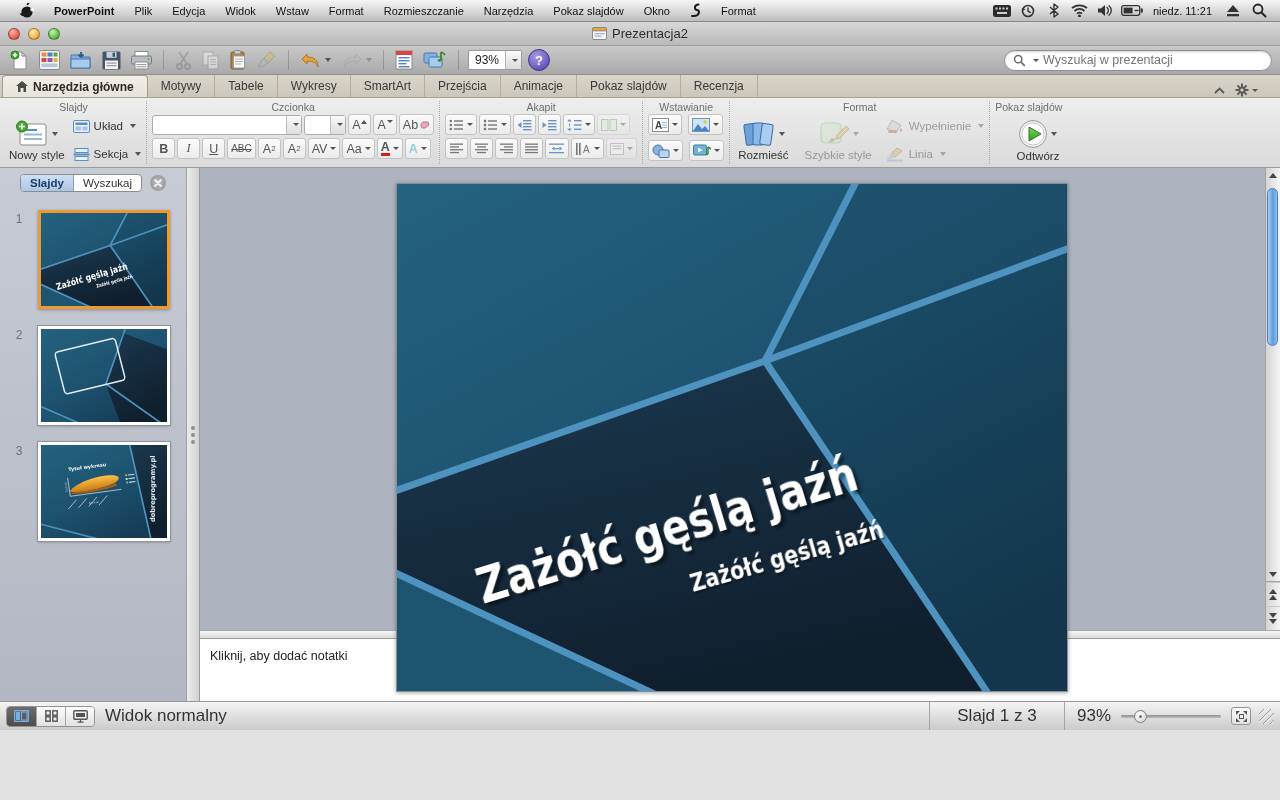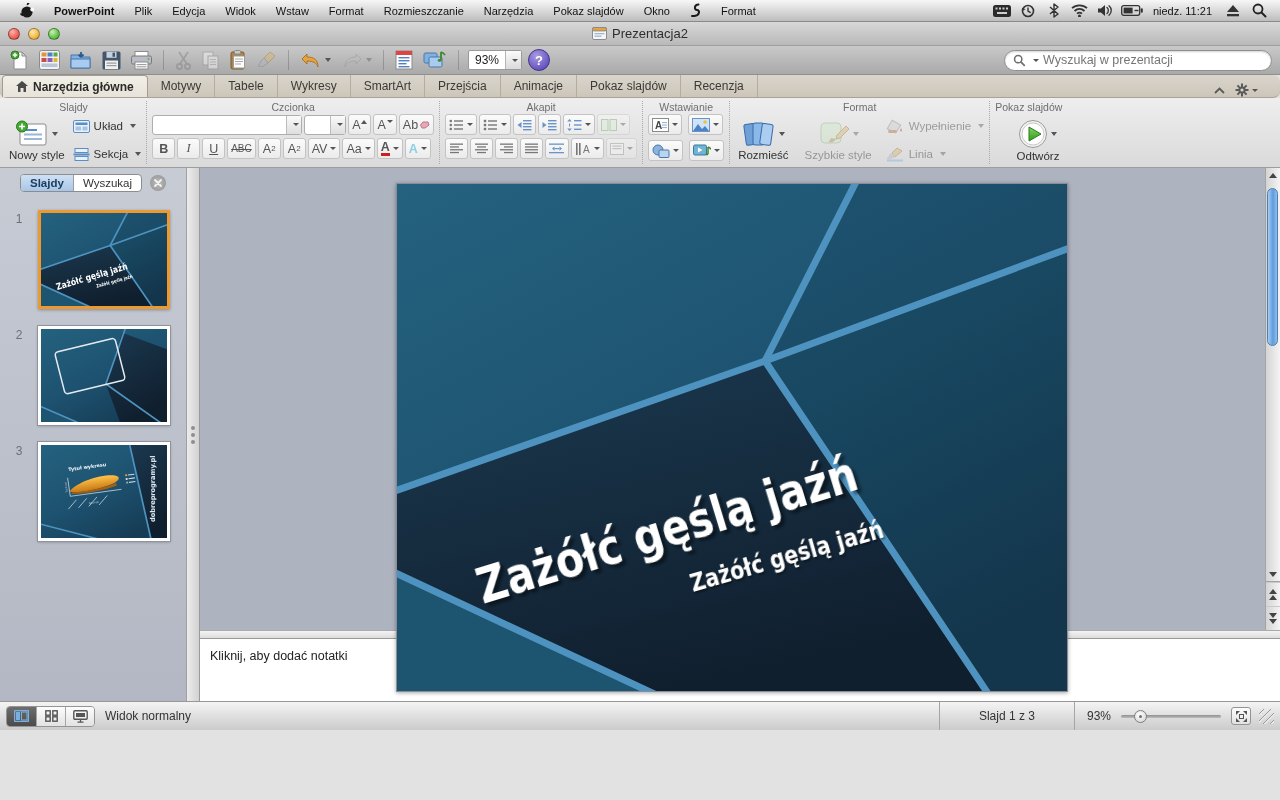--- a/index.html
+++ b/index.html
@@ -37,21 +37,21 @@
   .caret.up { border-top:none; border-bottom:4px solid #555; }
   .zoombox { display:flex; align-items:center; height:20px; background:#fff; border:1px solid #9a9a9a; border-radius:2px; }
   .zoombox .zval { font-size:12px; padding:0 6px; color:#222; }
   .zoombox .zbtn { width:16px; height:100%; border-left:1px solid #b5b5b5; background:linear-gradient(#fbfbfb,#dadada); display:flex; align-items:center; justify-content:center; }
   .searchwrap { margin-left:auto; display:flex; align-items:center; gap:4px; background:#fff; border:1px solid #8f8f8f;
                 border-radius:11px; height:21px; width:268px; padding:0 8px; box-shadow:inset 0 1px 2px rgba(0,0,0,.18); }
   .searchwrap input { border:none; outline:none; flex:1; font-size:12.5px; color:#333; background:transparent; font-family:"Liberation Sans",sans-serif; }
 
   
   .tabrow { height:23px; background:linear-gradient(#dad5cb,#ccc6ba); border-bottom:1px solid #a9a298;
-            display:flex; align-items:flex-end; padding:0 12px 0 2px; flex:0 0 23px;border-radius:7px; }
+            display:flex; align-items:flex-end; padding:0 12px 0 2px; flex:0 0 23px; }
   .rtab { height:22px; display:flex; align-items:center; gap:5px; padding:0 13px; font-size:12px; color:#3c3a36;
           border-right:1px solid #b3ac9f; white-space:nowrap; }
   .rtab.active { background:linear-gradient(#f2efe8,#e7e3da); border:1px solid #a39c8f; border-bottom:none;
                  border-radius:4px 4px 0 0; font-weight:bold; color:#2b2a27; }
   .tabrow-right { margin-left:auto; display:flex; align-items:center; gap:10px; padding-right:10px; }
 
   
   .ribbon { height:70px; background:linear-gradient(#eeeeee,#dadada); border-bottom:1px solid #9d9d9d;
             display:flex; padding:0 2px; flex:0 0 70px; }
   .rb-group { display:flex; flex-direction:column; padding:1px 4px; }
@@ -116,21 +116,21 @@
   .tri-up { width:0; height:0; border-left:4px solid transparent; border-right:4px solid transparent; border-bottom:5px solid #444; }
   .tri-down { width:0; height:0; border-left:4px solid transparent; border-right:4px solid transparent; border-top:5px solid #444; }
 
   .notes-splitter { height:9px; background:linear-gradient(#f4f4f4,#dcdcdc); border-top:1px solid #aaa; border-bottom:1px solid #9a9a9a;
                     display:flex; align-items:center; justify-content:center; gap:4px; }
   .hdot { width:4px; height:4px; border-radius:50%; background:#8e8e8e; }
   .notes { height:62px; background:#fff; padding:10px 0 0 10px; font-size:12.5px; color:#222; }
 
   
   .statusbar { height:29px; background:linear-gradient(#f4f4f4,#cbcbcb); border-top:1px solid #979797;
-               display:flex; align-items:center; padding:12px 6px; font-size:12px; color:#333; flex:0 0 29px; }
+               display:flex; align-items:center; padding:12px 6px; font-size:17px; color:#333; flex:0 0 29px; }
   .view-btns { display:flex; border:1px solid #949494; border-radius:4px; overflow:hidden; margin-right:10px; }
   .view-btn { width:29px; height:19px; background:linear-gradient(#fdfdfd,#e2e2e2); display:flex; align-items:center; justify-content:center; }
   .view-btn + .view-btn { border-left:1px solid #a5a5a5; }
   .view-btn.active { background:linear-gradient(#6d6d6d,#4b4b4b); }
   .sb-sep { width:1px; height:28px; background:#a5a5a5; margin:0 12px; }
   .spacer { flex:1; }
   .zslider { width:100px; height:3px; background:linear-gradient(#8f8f8f,#bdbdbd); border-radius:2px; position:relative; margin:0 10px; }
   .zknob { position:absolute; left:13px; top:-5px; width:13px; height:13px; border-radius:50%; border:1px solid #7e7e7e;
            background:radial-gradient(circle at 40% 35%, #ffffff, #cfcfcf); display:flex; align-items:center; justify-content:center; }
   .zknob::after { content:""; width:3px; height:3px; border-radius:50%; background:#6f6f6f; }

